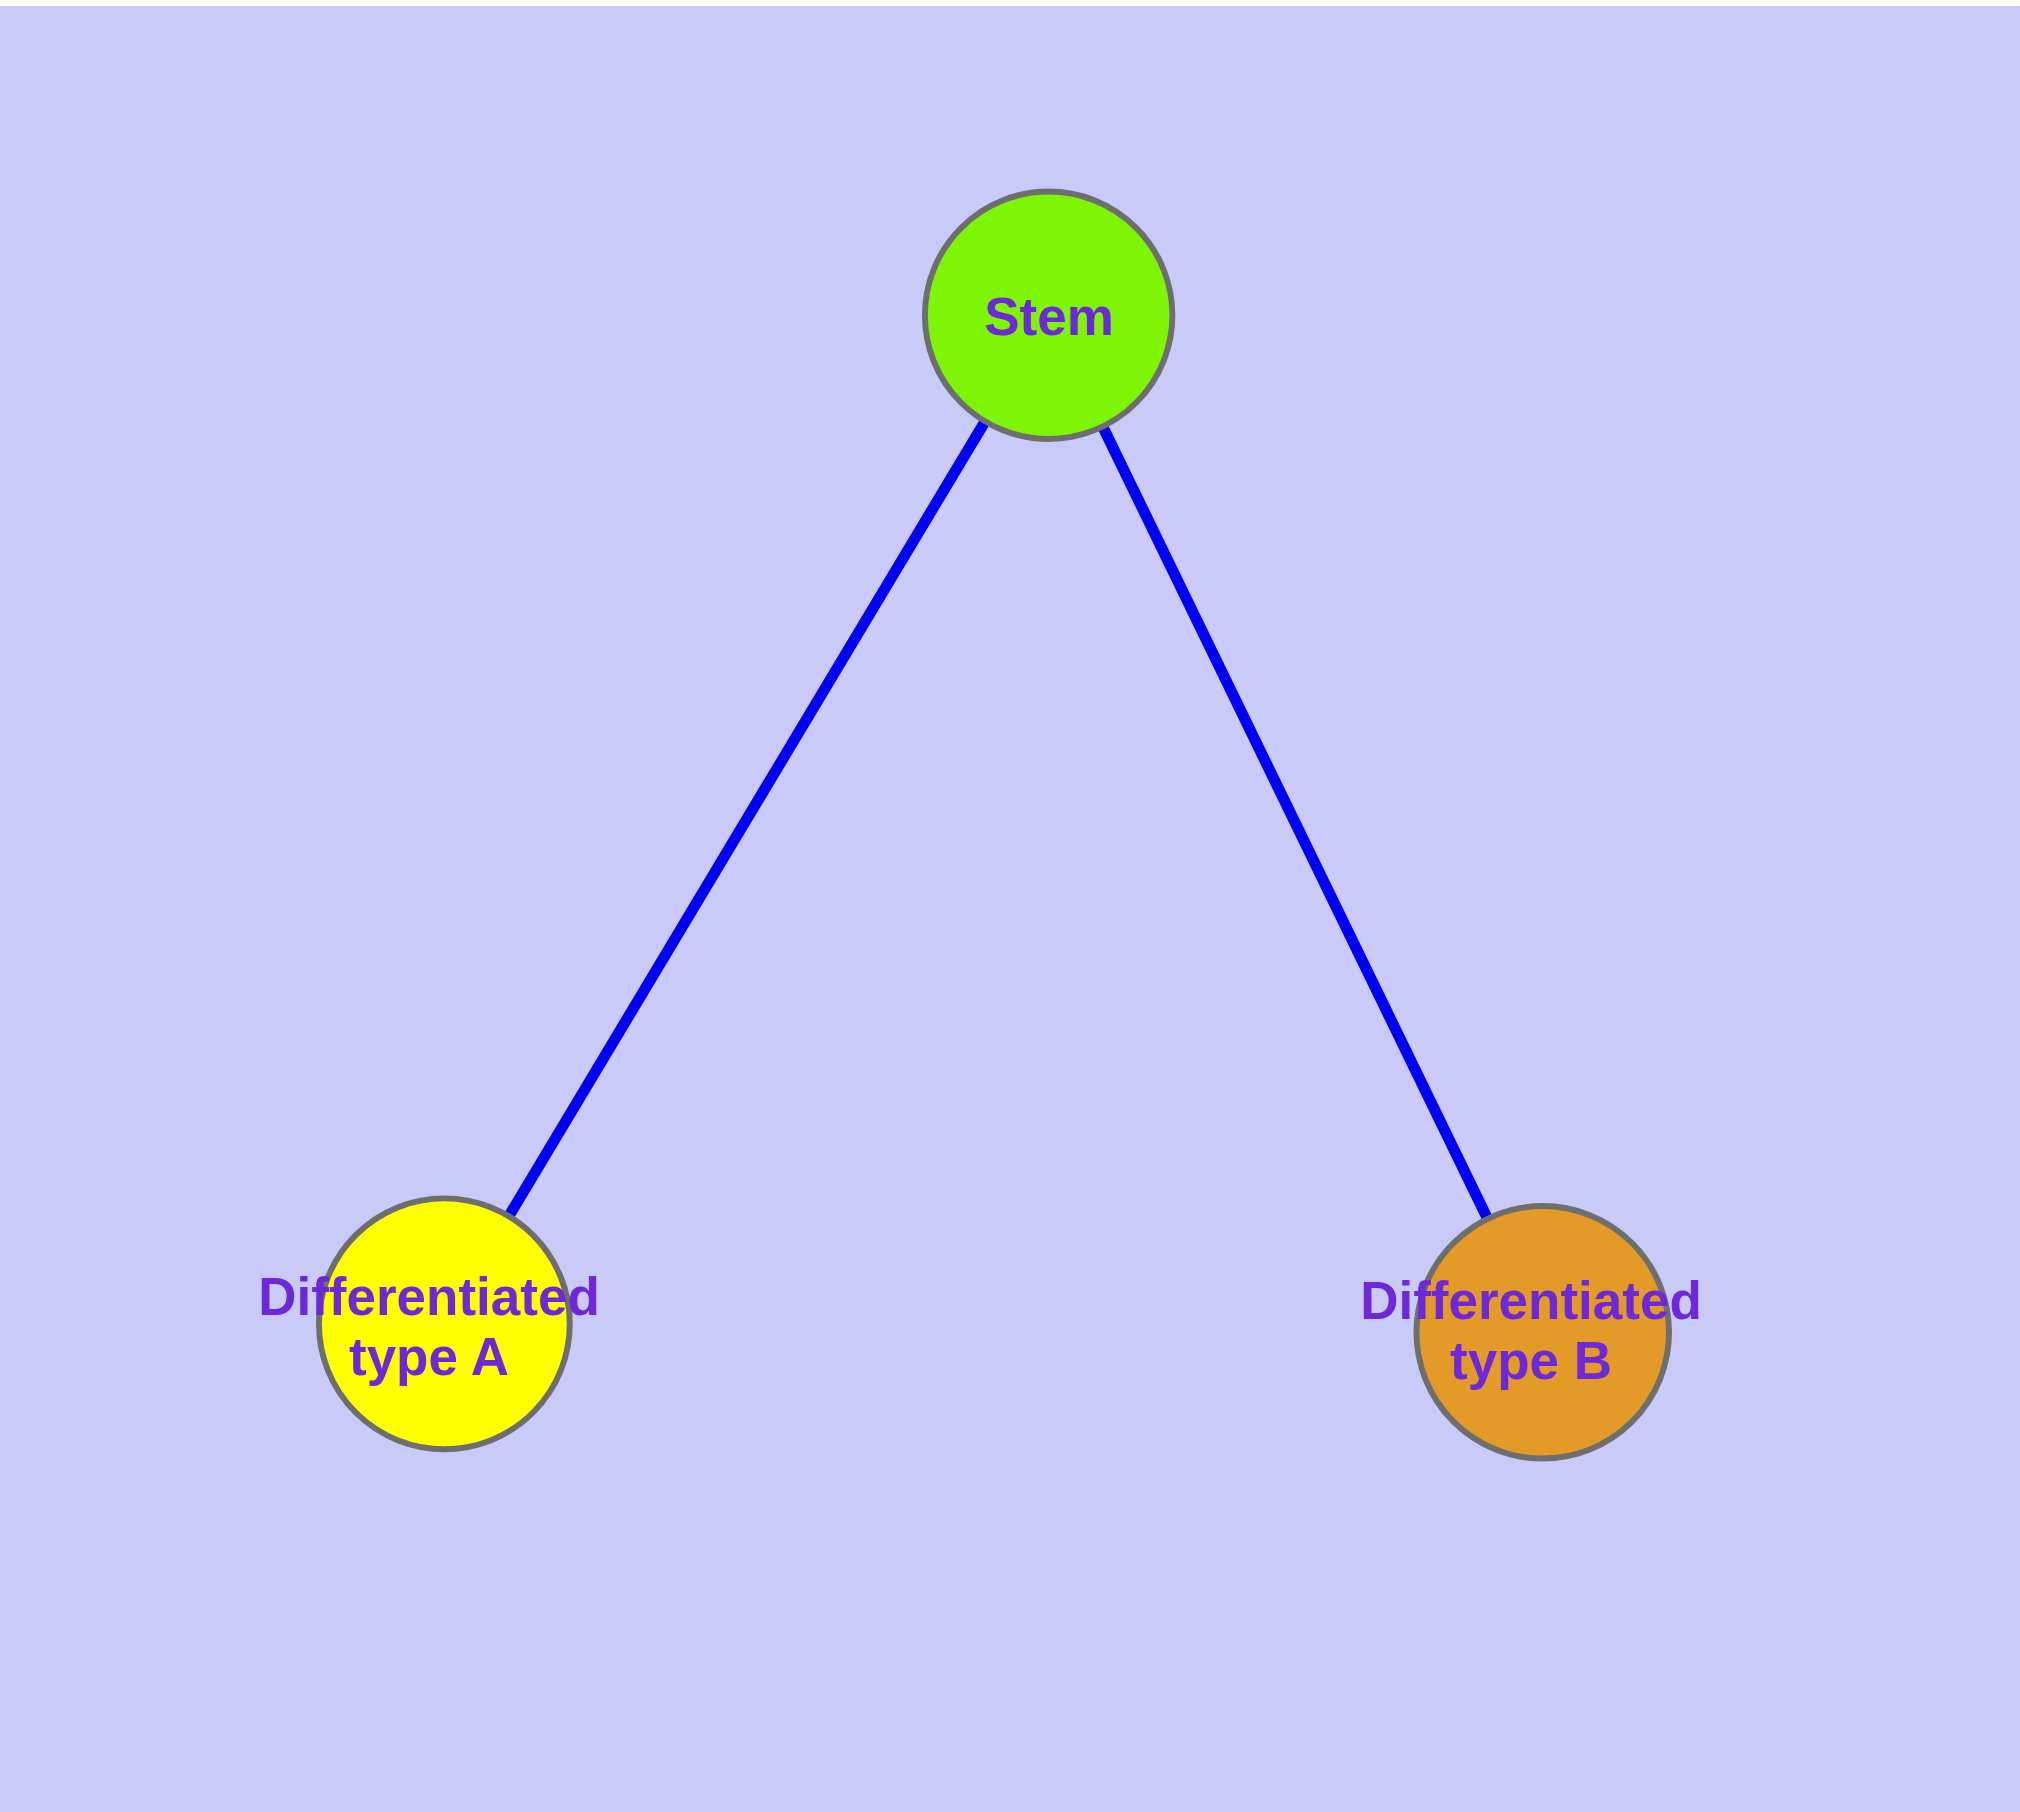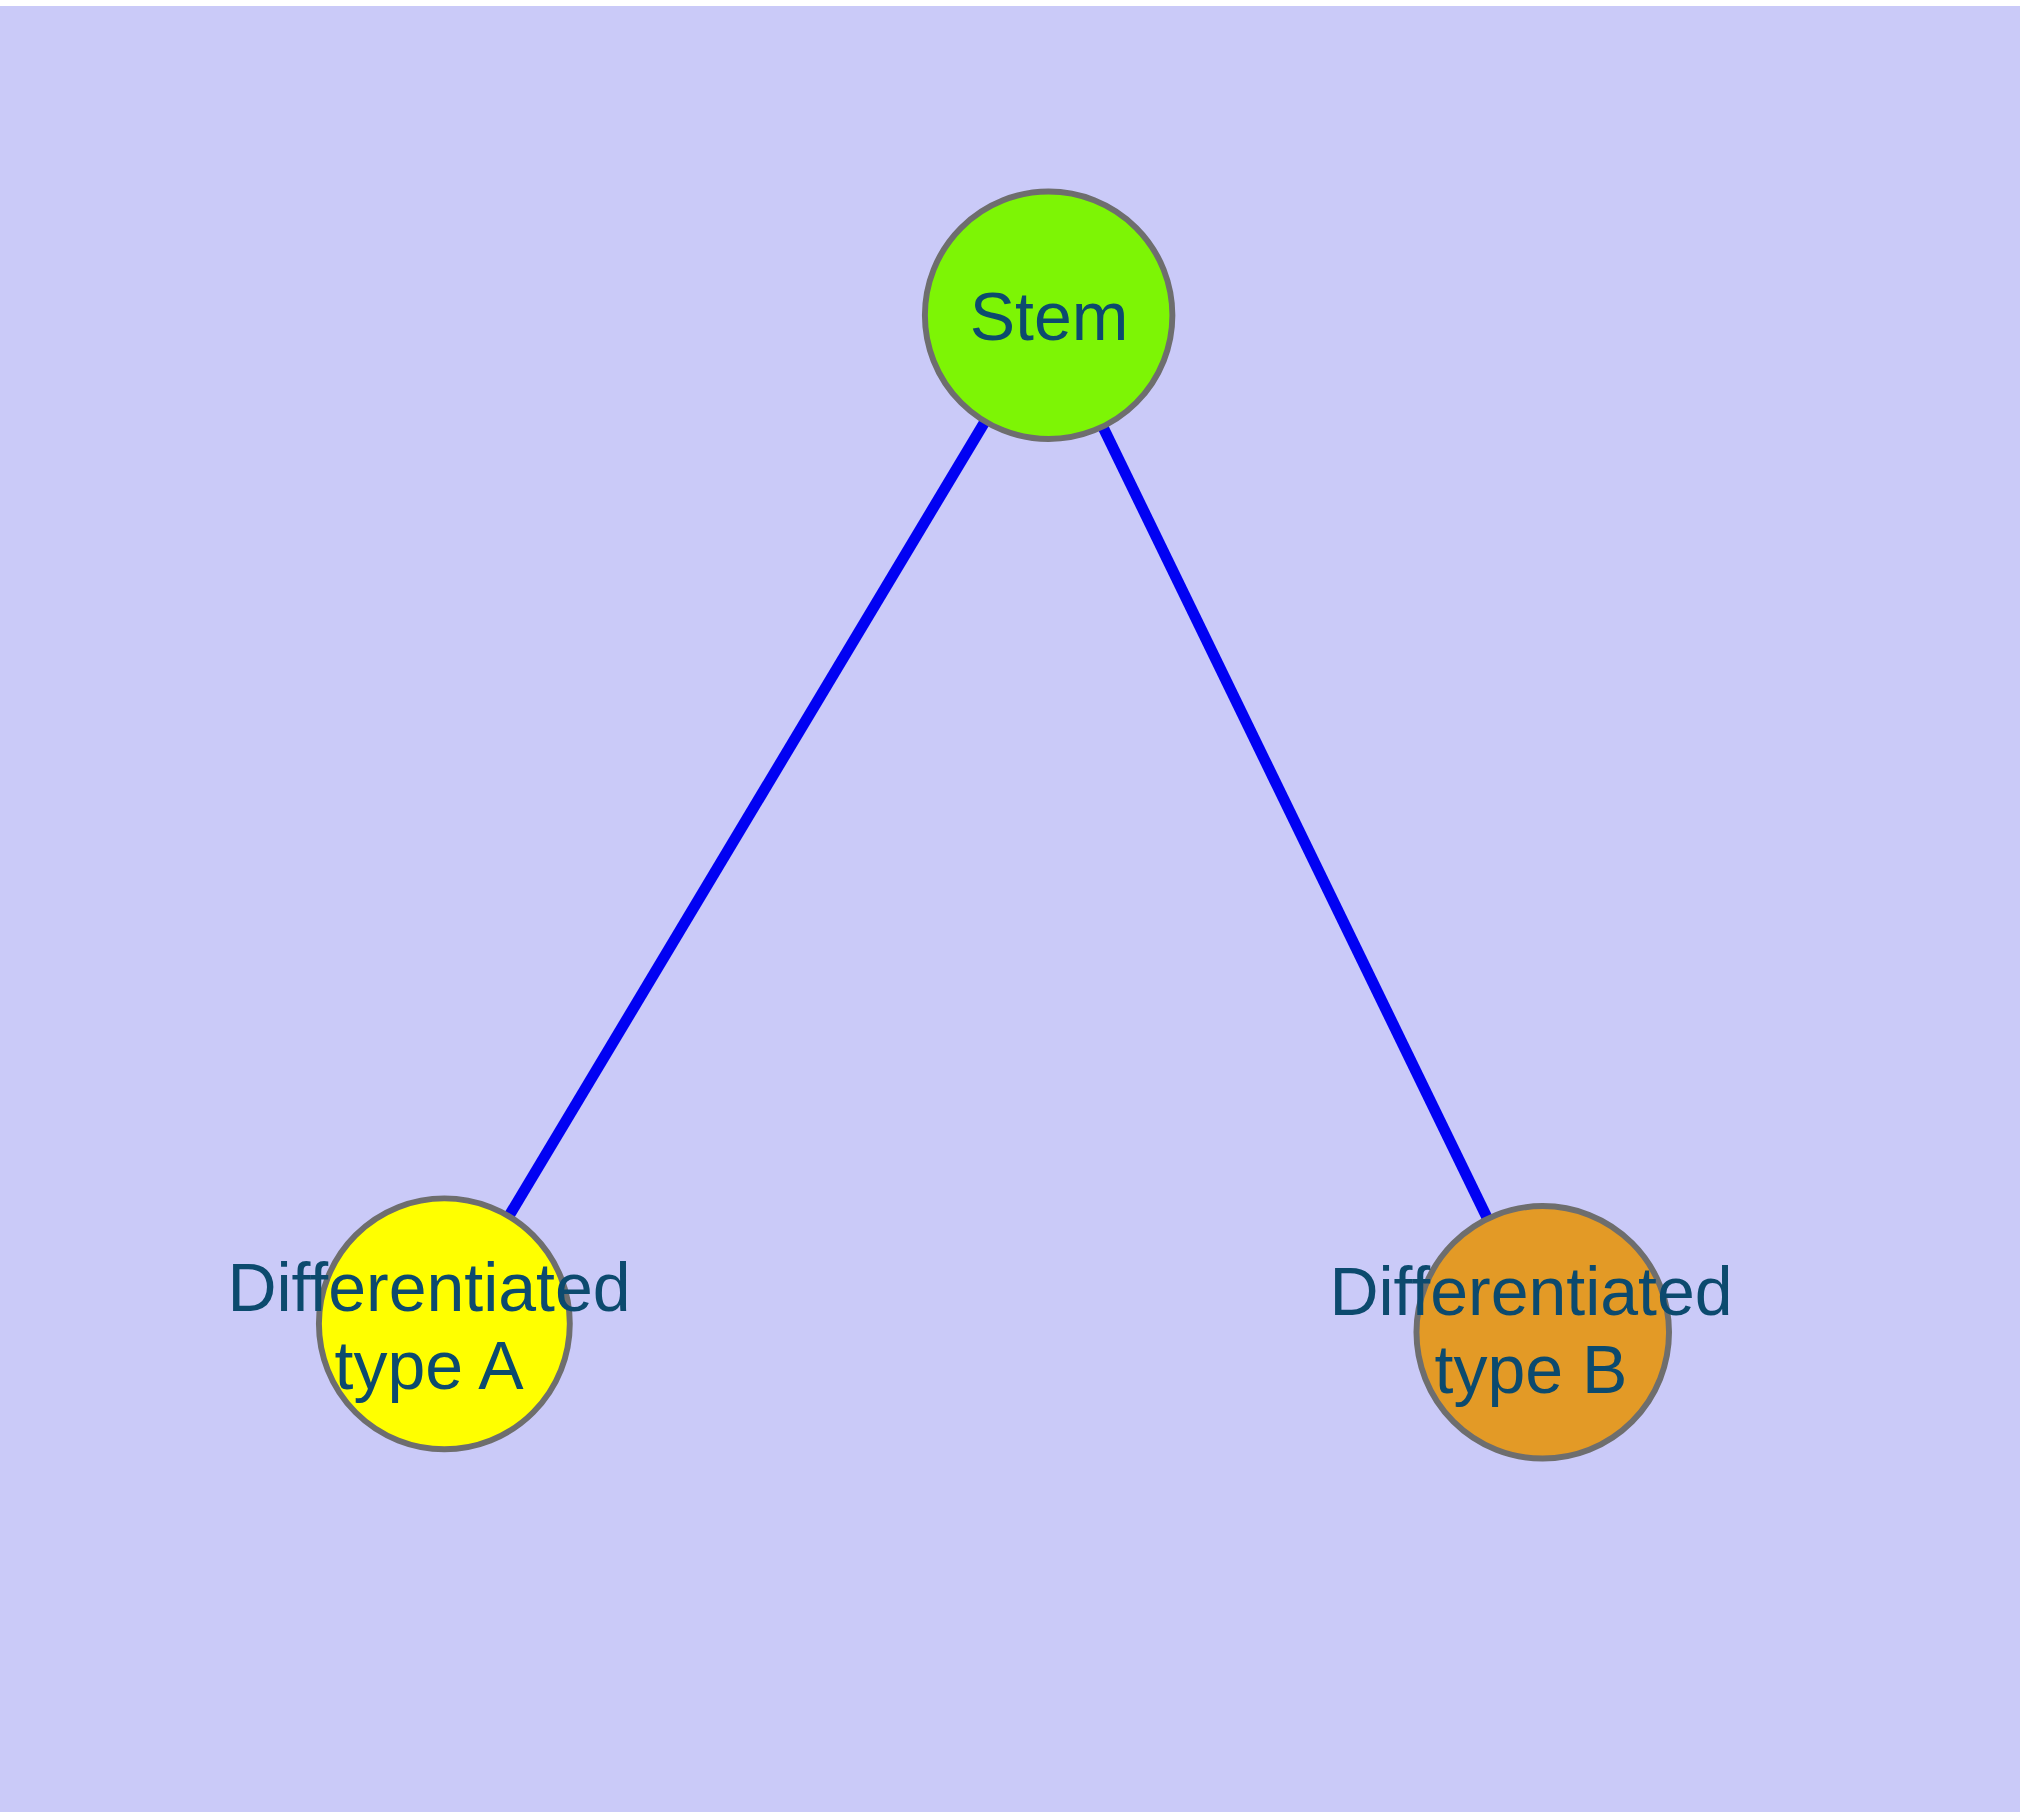--- a/index.html
+++ b/index.html
@@ -37,23 +37,23 @@
   }
   #graph-svg circle {
     stroke: #6E6E6E;
     stroke-width: 7;
   }
   .node-label {
     position: absolute;
     transform: translate(-50%, -50%);
     text-align: center;
     white-space: pre-line;
-    color: #0c4a6e;
-    font-weight: normal;
-    font-size: 68px;
+    color: #6d28d9;
+    font-weight: bold;
+    font-size: 53px;
     line-height: 1.14;
     letter-spacing: 0px;
   }
 </style>
 </head>
 <body>
 
 <div id="stage">
   <div id="panel"></div>
 

